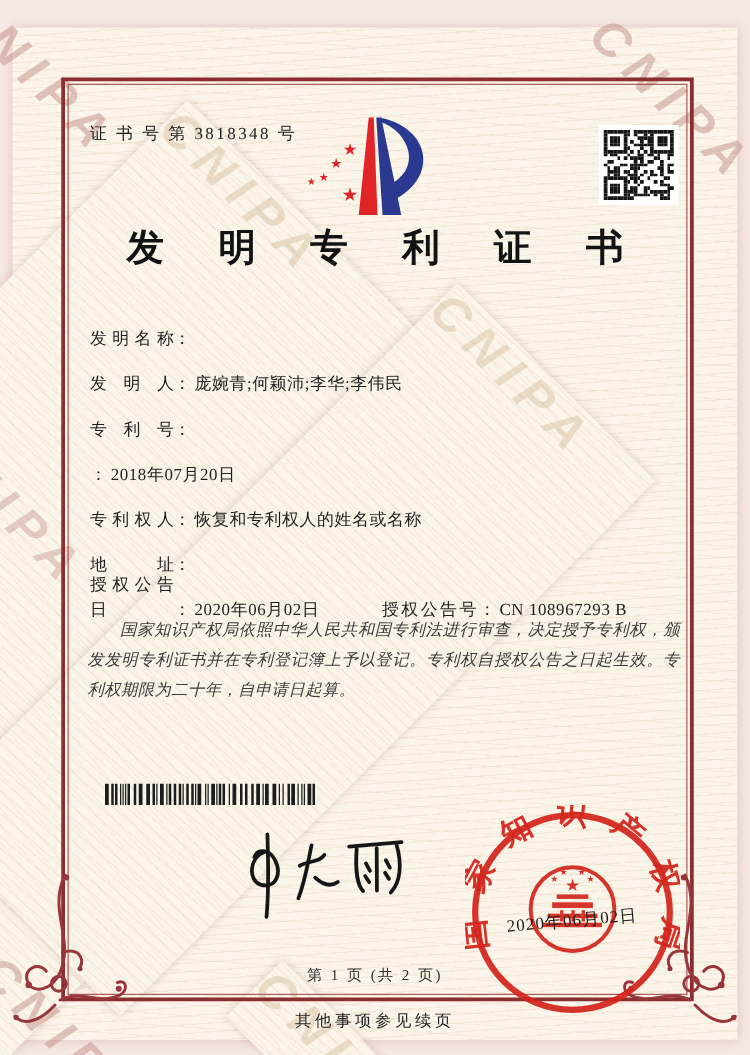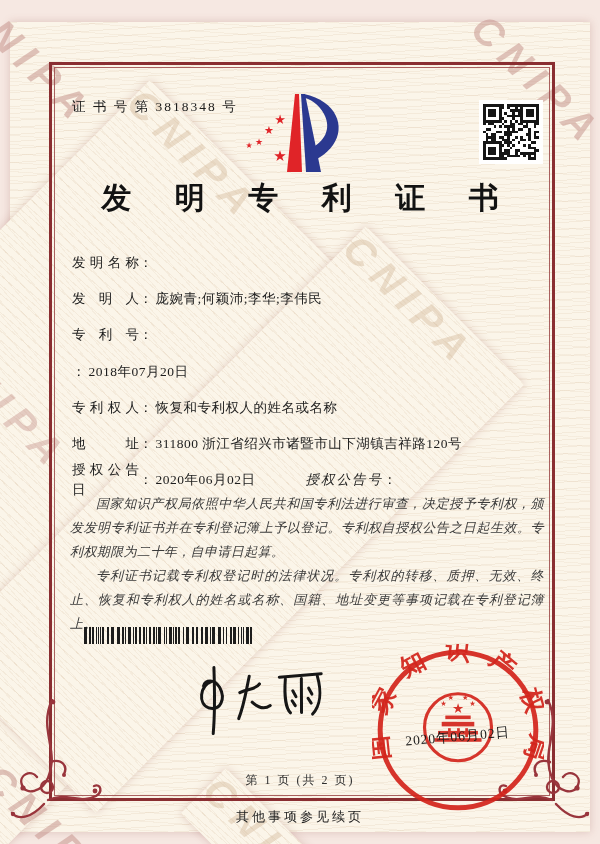--- a/index.html
+++ b/index.html
@@ -27,21 +27,21 @@
   .content{position:absolute;inset:0;z-index:5;}
   .cert-no{position:absolute;left:72px;top:98px;font-size:13.5px;letter-spacing:2px;color:#1c1c1c;}
   .logo{position:absolute;left:240px;top:82px;}
   .qr{position:absolute;left:479px;top:100px;width:56px;height:56px;background:#fff;padding:4px;
       display:grid;grid-template-columns:repeat(21,1fr);grid-auto-rows:1fr;}
   .qr span{display:block;}
   .qr span.d{background:#161616;}
   .doc-title{position:absolute;left:0;right:0;top:178px;text-align:center;font-size:30px;
              font-weight:600;letter-spacing:18px;text-indent:18px;color:#121212;}
   .fields{position:absolute;left:72px;right:52px;top:245px;font-size:13.5px;color:#1d1d1d;}
-  .frow{height:36.2px;display:flex;align-items:center;line-height:20px;}
+  .frow{height:36.2px;display:flex;align-items:flex-end;line-height:20px;}
   .flabel{display:inline-block;width:67px;text-align:justify;text-align-last:justify;flex:none;}
   .fcolon{flex:none;margin-right:3px;}
   .fvalue{letter-spacing:.5px;}
   .fgap{width:50px;flex:none;}
   .paras{position:absolute;left:70px;right:56px;top:492px;font-size:13px;line-height:1.85;
          color:#3a3a3a;letter-spacing:.4px;text-align:justify;}
   .paras p{margin:0;text-indent:2em;font-style:italic;}
   .barcode{position:absolute;left:84px;top:627px;height:17px;white-space:nowrap;font-size:0;}
   .barcode span{display:inline-block;height:100%;background:#1d1d1d;vertical-align:top;}
   .signer{position:absolute;left:88px;top:686px;font-size:15px;letter-spacing:3px;
@@ -587,35 +587,34 @@
         <span class="fvalue">2018年07月20日</span>
       </div>
       <div class="frow">
         <span class="flabel">专利权人</span>
         <span class="fcolon">：</span>
         <span class="fvalue">恢复和专利权人的姓名或名称</span>
       </div>
       <div class="frow">
         <span class="flabel">地址</span>
         <span class="fcolon">：</span>
-        <span class="fvalue">311800 浙江省绍兴市诸暨市山下湖镇吉祥路120号</span>
       </div>
       <div class="frow">
         <span class="flabel">授权公告日</span>
         <span class="fcolon">：</span>
         <span class="fvalue">2020年06月02日</span>
         <span class="fgap"></span>
-        <span style="letter-spacing:2px;font-style:italic;">授权公告号</span>
-        <span class="fcolon">：</span>
+        <span style="letter-spacing:2px;">授权公告号</span>
+        <span class="fcolon">：</span>
+        <span class="fvalue">CN 108967293 B</span>
       </div>
     </div>
 
     <div class="paras">
       <p>国家知识产权局依照中华人民共和国专利法进行审查，决定授予专利权，颁发发明专利证书并在专利登记簿上予以登记。专利权自授权公告之日起生效。专利权期限为二十年，自申请日起算。</p>
-      <p>专利证书记载专利权登记时的法律状况。专利权的转移、质押、无效、终止、恢复和专利权人的姓名或名称、国籍、地址变更等事项记载在专利登记簿上。</p>
     </div>
 
     <div class="barcode"><span style="width: 3px; margin-right: 2px;"></span><span style="width: 2px; margin-right: 1px;"></span><span style="width: 2px; margin-right: 2px;"></span><span style="width: 1px; margin-right: 1px;"></span><span style="width: 1px; margin-right: 1px;"></span><span style="width: 1px; margin-right: 1px;"></span><span style="width: 2px; margin-right: 3px;"></span><span style="width: 2px; margin-right: 2px;"></span><span style="width: 3px; margin-right: 3px;"></span><span style="width: 3px; margin-right: 2px;"></span><span style="width: 2px; margin-right: 1px;"></span><span style="width: 1px; margin-right: 2px;"></span><span style="width: 3px; margin-right: 2px;"></span><span style="width: 1px; margin-right: 1px;"></span><span style="width: 2px; margin-right: 2px;"></span><span style="width: 2px; margin-right: 2px;"></span><span style="width: 2px; margin-right: 1px;"></span><span style="width: 1px; margin-right: 2px;"></span><span style="width: 2px; margin-right: 2px;"></span><span style="width: 2px; margin-right: 1px;"></span><span style="width: 1px; margin-right: 1px;"></span><span style="width: 3px; margin-right: 3px;"></span><span style="width: 1px; margin-right: 1px;"></span><span style="width: 1px; margin-right: 2px;"></span><span style="width: 3px; margin-right: 1px;"></span><span style="width: 1px; margin-right: 1px;"></span><span style="width: 2px; margin-right: 1px;"></span><span style="width: 2px; margin-right: 3px;"></span><span style="width: 1px; margin-right: 2px;"></span><span style="width: 3px; margin-right: 3px;"></span><span style="width: 2px; margin-right: 2px;"></span><span style="width: 2px; margin-right: 3px;"></span><span style="width: 2px; margin-right: 2px;"></span><span style="width: 3px; margin-right: 2px;"></span><span style="width: 1px; margin-right: 1px;"></span><span style="width: 3px; margin-right: 3px;"></span><span style="width: 3px; margin-right: 2px;"></span><span style="width: 1px; margin-right: 2px;"></span><span style="width: 1px; margin-right: 3px;"></span><span style="width: 2px; margin-right: 1px;"></span><span style="width: 3px; margin-right: 2px;"></span><span style="width: 1px; margin-right: 2px;"></span><span style="width: 1px; margin-right: 1px;"></span><span style="width: 1px; margin-right: 2px;"></span><span style="width: 3px; margin-right: 1px;"></span><span style="width: 2px; margin-right: 2px;"></span></div>
 
 
     <svg class="sign-svg" width="150" height="80" viewBox="0 0 150 80">
       <g stroke="#161616" stroke-width="3" fill="none" stroke-linecap="round" stroke-linejoin="round">
         <path d="M30,22 C18,26 16,44 26,48 C38,52 44,40 38,28 C33,19 24,20 22,26"></path>
         <path d="M33,8 C33,30 32,58 30,74"></path>
         <path d="M68,18 C64,34 62,46 56,60"></path>

